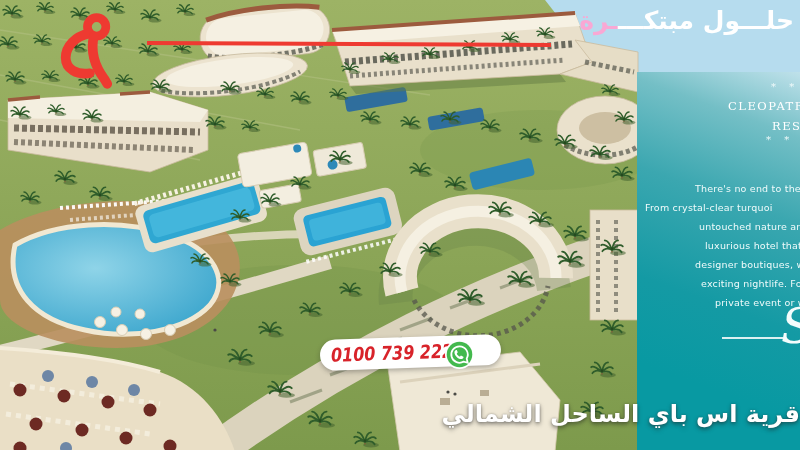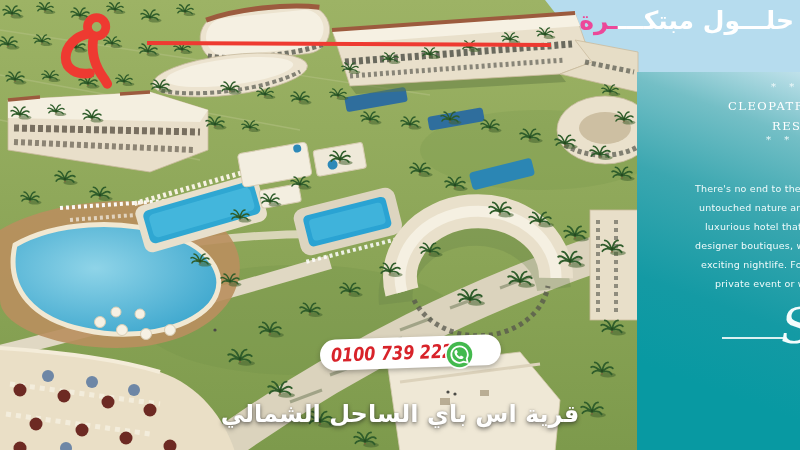--- a/index.html
+++ b/index.html
@@ -15,21 +15,21 @@
   
   .divider-line{
     position:absolute;left:147px;top:42px;width:404px;height:4px;
     background:#ee3a31;z-index:5;transform:rotate(0.3deg);
   }
 
   
   .brand-text{position:absolute;top:6px;right:6px;z-index:5;text-align:right;direction:rtl;line-height:1.1;}
   .brand-name{font-size:36px;font-weight:bold;color:#e8332a;letter-spacing:0;white-space:nowrap;}
   .brand-tagline{font-size:25px;font-weight:bold;color:#ffffff;white-space:nowrap;margin-top:1px;}
-  .brand-tagline .accent{color:#ec4899;}
+  .brand-tagline .accent{color:#f9a8d4;}
 
   
   .panel{
     position:absolute;left:637px;top:72px;width:163px;height:378px;z-index:4;overflow:hidden;
     background:linear-gradient(200deg,#bfe1ea 0%,#74bfc6 15%,#3ba7b0 35%,#149aa4 60%,#0899a2 80%,#0899a2 100%);
   }
   .panel .stars{position:absolute;color:#f2fbfb;font-size:10px;letter-spacing:5px;white-space:nowrap;font-family:"DejaVu Serif",serif;}
   .stars-top{left:134px;top:9px;}
   .stars-bottom{left:129px;top:62px;}
   .panel-title{
@@ -56,21 +56,21 @@
     transform:rotate(-2deg);box-shadow:0 2px 5px rgba(40,40,40,.35);
   }
   .phone-number{
     display:inline-block;color:#d8232a;font-weight:bold;font-style:italic;
     font-size:19px;letter-spacing:0;transform:scaleX(.84);transform-origin:left center;white-space:nowrap;
   }
   .whatsapp{position:absolute;left:444px;top:339px;width:31px;height:31px;z-index:5;}
 
   
   .footer-title{
-    position:absolute;left:0;right:0;top:400px;z-index:5;text-align:center;direction:rtl;
+    position:absolute;left:0;right:0;top:400px;z-index:5;text-align:right;direction:rtl;
     color:#ffffff;font-weight:bold;font-size:24px;
     text-shadow:0 2px 4px rgba(30,30,30,.55), 0 0 2px rgba(60,60,60,.4);
   }
 </style>
 </head>
 <body>
 
 <div class="stage">
 
   <svg class="scene" width="800" height="450" viewBox="0 0 800 450" aria-hidden="true">
@@ -312,20 +312,21 @@
     <div class="brand-tagline"><span>حلـــول مبتكـــ</span><span class="accent">ـرة</span></div>
   </div>
 
   <div class="panel">
     <div class="stars stars-top">* * *</div>
     <div class="panel-title line1">CLEOPATRA</div>
     <div class="panel-title line2">RESORT</div>
     <div class="stars stars-bottom">* * *</div>
     <div class="panel-paragraph">
       <div class="pline" style="margin-left:58px">There's no end to the fa</div>
+      <div class="pline" style="margin-left:8px">From crystal-clear turquoi</div>
       <div class="pline" style="margin-left:62px">untouched nature and</div>
       <div class="pline" style="margin-left:68px">luxurious hotel that o</div>
       <div class="pline" style="margin-left:58px">designer boutiques, wo</div>
       <div class="pline" style="margin-left:64px">exciting nightlife. For a</div>
       <div class="pline" style="margin-left:78px">private event or we</div>
     </div>
     <div class="signature-line"></div>
     <div class="signature-glyph">S</div>
   </div>
 

